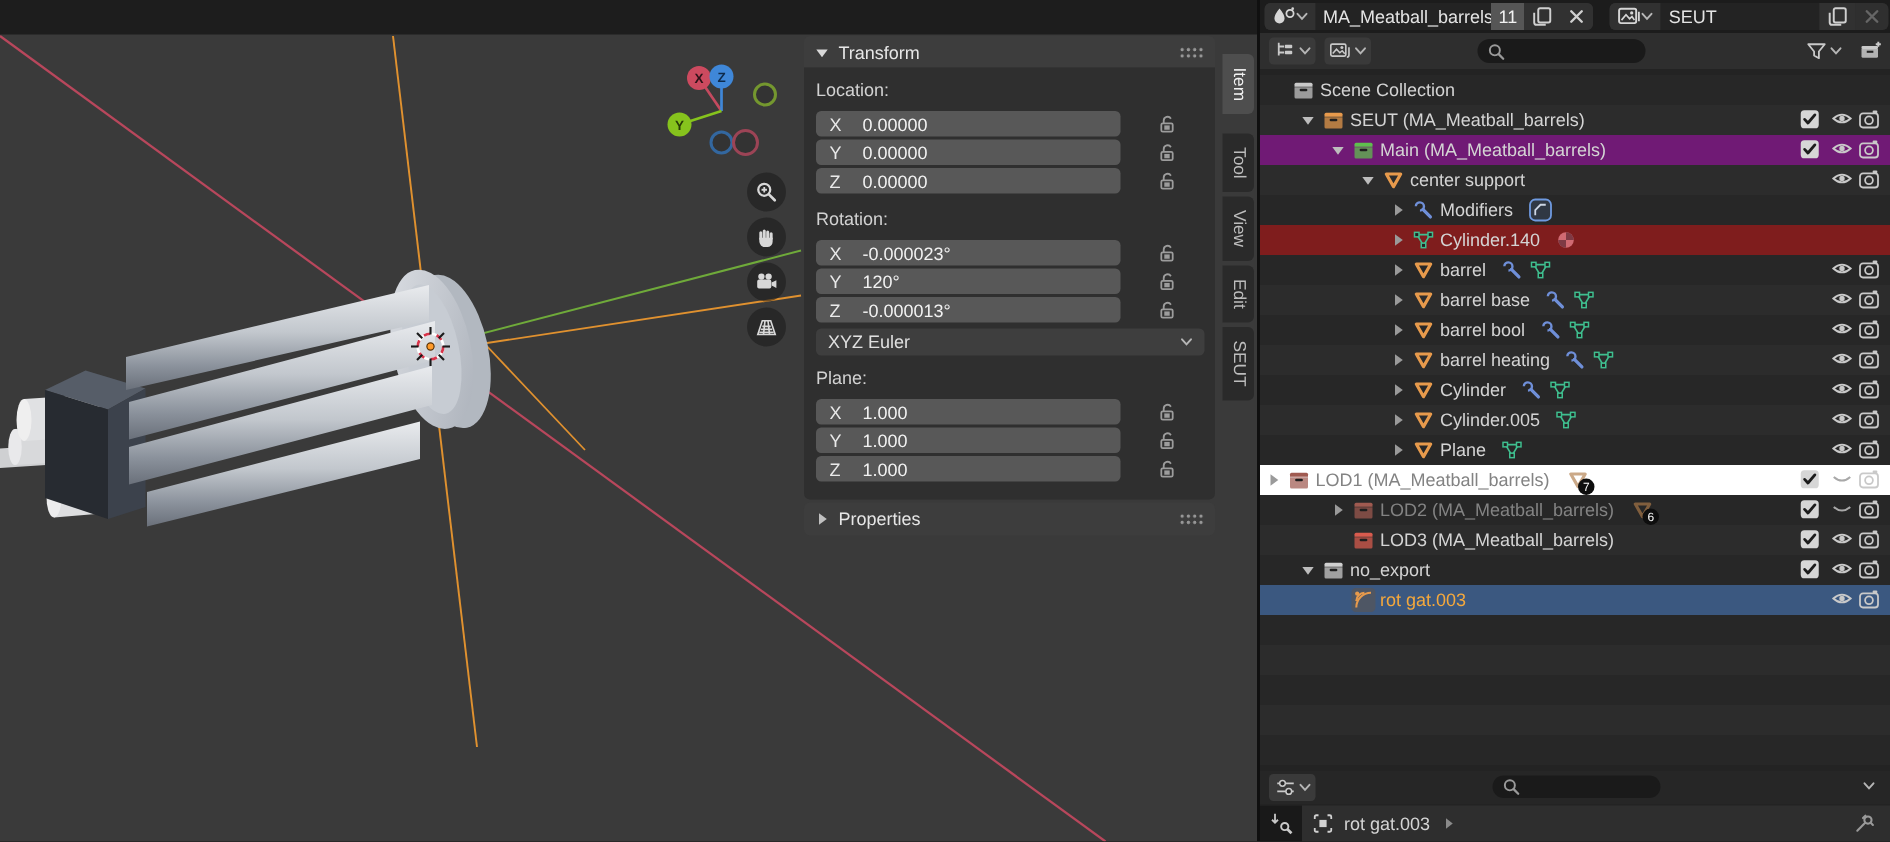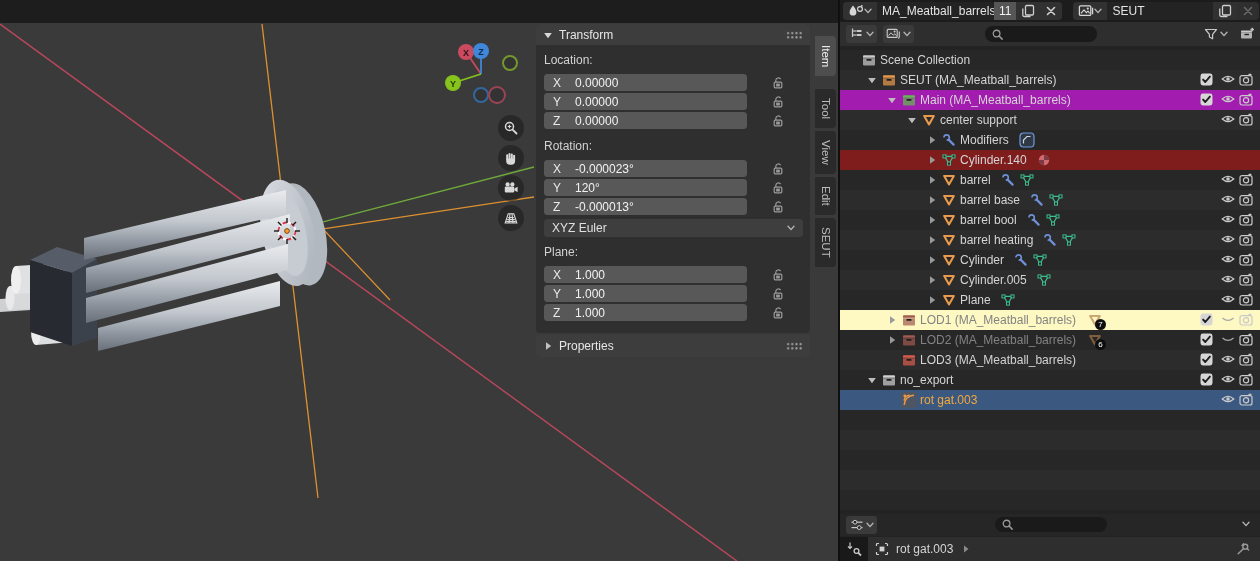--- a/index.html
+++ b/index.html
@@ -552,21 +552,21 @@
           </svg>
         </span>
         <span class="ricon" style="left:399px">
           <svg width="14" height="13" viewBox="0 0 14 13">
             <rect x="1" y="2.6" width="12" height="9.4" rx="2" fill="none" stroke="#c9c9c9" stroke-width="1.2"></rect>
             <circle cx="7" cy="7.2" r="2.6" fill="none" stroke="#c9c9c9" stroke-width="1.2"></circle>
             <rect x="9.4" y="0.7" width="3.2" height="1.7" rx=".8" fill="#c9c9c9"></rect>
           </svg>
         </span>
       </div>
-      <div class="row" style="top: 44px; background: #a21caf; padding-left: 43px;">
+      <div class="row" style="top: 44px; background: #701a75; padding-left: 43px;">
         <span class="sp">
           <svg width="10" height="10" viewBox="0 0 10 10">
             <path d="M1.2 3 h7.6 L5 8.2 Z" fill="#bdbdbd"></path>
           </svg>
         </span>
         <span class="ic">
           <svg width="14" height="13" viewBox="0 0 14 13">
             <path fill="#5fbf4e" d="M1 2.2 q0-1 1-1 h10 q1 0 1 1 v1.6 H1 Z"></path>
             <path fill="#5fbf4e" opacity=".72" d="M1 4.2 h12 v6.4 q0 1-1 1 H2 q-1 0-1-1 Z"></path>
             <rect x="4.4" y="5.1" width="5.2" height="1.7" rx=".85" fill="#1e1e1e"></rect>
@@ -969,21 +969,21 @@
           </svg>
         </span>
         <span class="ricon" style="left:399px">
           <svg width="14" height="13" viewBox="0 0 14 13">
             <rect x="1" y="2.6" width="12" height="9.4" rx="2" fill="none" stroke="#c9c9c9" stroke-width="1.2"></rect>
             <circle cx="7" cy="7.2" r="2.6" fill="none" stroke="#c9c9c9" stroke-width="1.2"></circle>
             <rect x="9.4" y="0.7" width="3.2" height="1.7" rx=".8" fill="#c9c9c9"></rect>
           </svg>
         </span>
       </div>
-      <div class="row" style="top: 264px; background: #fef9c3; padding-left: 43px;">
+      <div class="row" style="top: 264px; background: #ffffff; ">
         <span class="sp">
           <svg width="10" height="10" viewBox="0 0 10 10">
             <path d="M3 1.2 v7.6 L8.2 5 Z" fill="#9a9a9a"></path>
           </svg>
         </span>
         <span class="ic">
           <svg width="14" height="13" viewBox="0 0 14 13">
             <path fill="#a05a50" d="M1 2.2 q0-1 1-1 h10 q1 0 1 1 v1.6 H1 Z"></path>
             <path fill="#a05a50" opacity=".72" d="M1 4.2 h12 v6.4 q0 1-1 1 H2 q-1 0-1-1 Z"></path>
             <rect x="4.4" y="5.1" width="5.2" height="1.7" rx=".85" fill="#1e1e1e"></rect>

